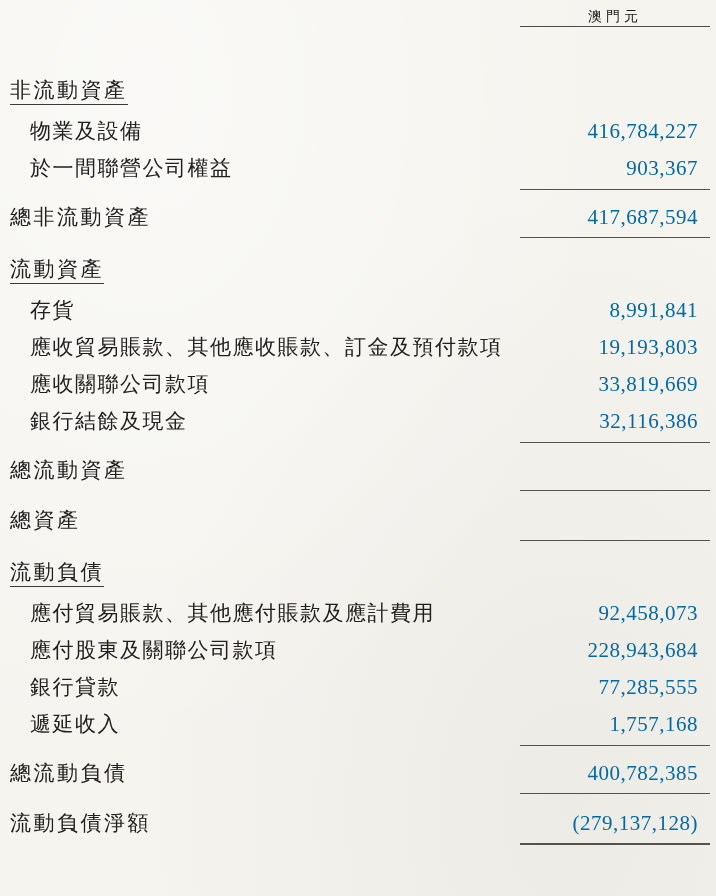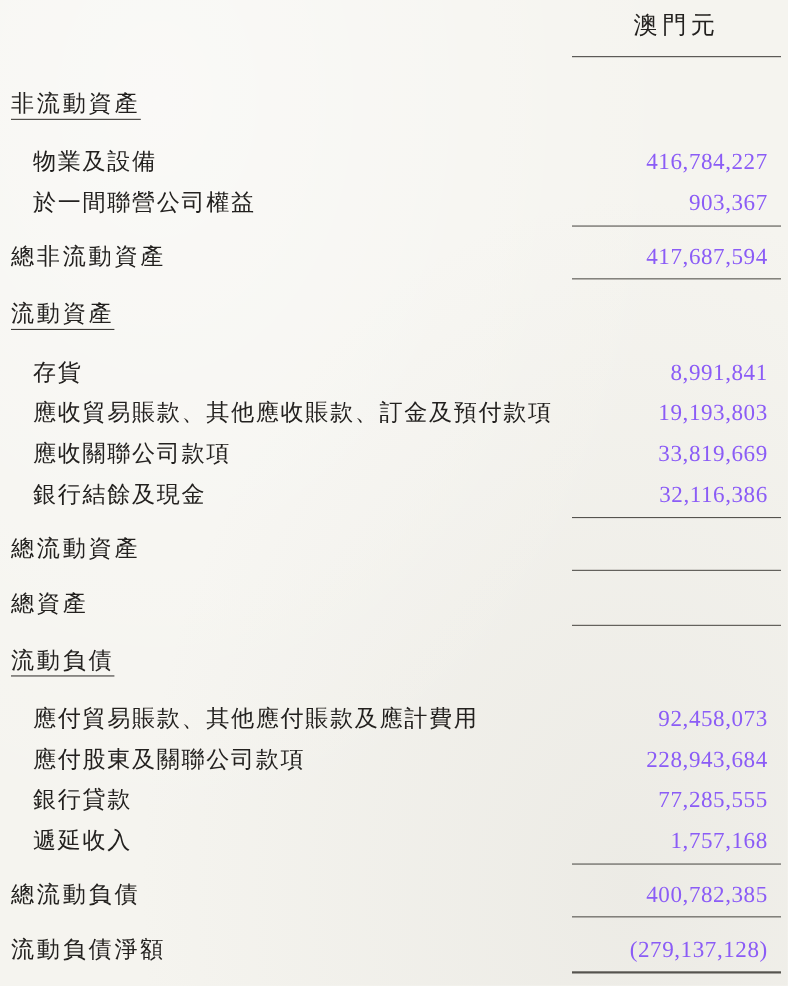--- a/index.html
+++ b/index.html
@@ -29,24 +29,24 @@
 
   
   .currency-row {
     display: flex;
     justify-content: flex-end;
     padding-right: 6px;
   }
   .currency-cell {
     width: 190px;
     text-align: center;
-    font-size: 22px;
+    font-size: 14px;
     letter-spacing: 4px;
     border-bottom: 1.6px solid #4c4a46;
-    padding-bottom: 13px;
+    padding-bottom: 0;
   }
 
   
   .section-title {
     margin-left: 10px;
     display: inline-block;
     font-size: 21px;
     letter-spacing: 2.5px;
     border-bottom: 1.6px solid #3d3b38;
     padding-bottom: 2px;
@@ -70,37 +70,37 @@
     margin-left: 10px;
     letter-spacing: 2.5px;
   }
   .row .amount {
     width: 190px;
     margin-right: 6px;
     padding-right: 12px;
     text-align: right;
     font-size: 21px;
     letter-spacing: 0.5px;
-    color: #8b5cf6;
+    color: #0369a1;
     flex: none;
   }
 
   
   .rule {
     width: 190px;
     margin: 0 6px 0 auto;
     border: none;
     border-top: 1.7px solid #55534e;
     height: 0;
   }
   .rule.thick { border-top-width: 2.2px; }
 
   
-  .mt-heading1 { margin-top: 30px; }
-  .rows-start  { margin-top: 20px; }
+  .mt-heading1 { margin-top: 51px; }
+  .rows-start  { margin-top: 8px; }
   .rule-after-rows { margin-top: 2px; }
   .total-gap   { margin-top: 9px; justify-content: space-between; }
   .rule-after-total { margin-top: 1px; }
   .mt-section  { margin-top: 19px; }
   .mt-grand    { margin-top: 11px; }
 </style>
 </head>
 <body>
 
 <div class="page">

